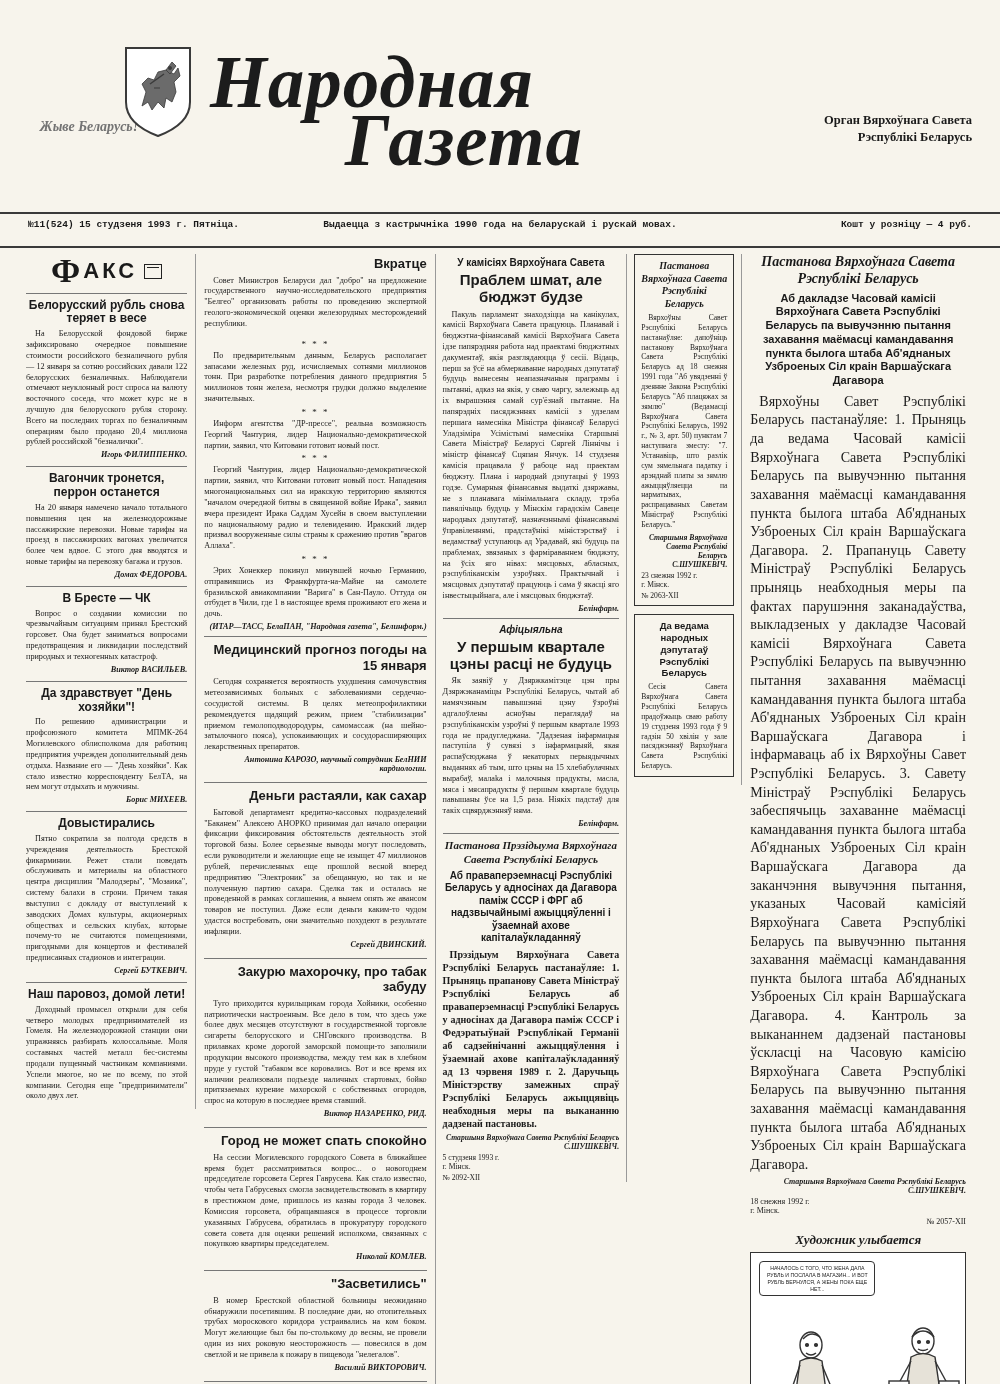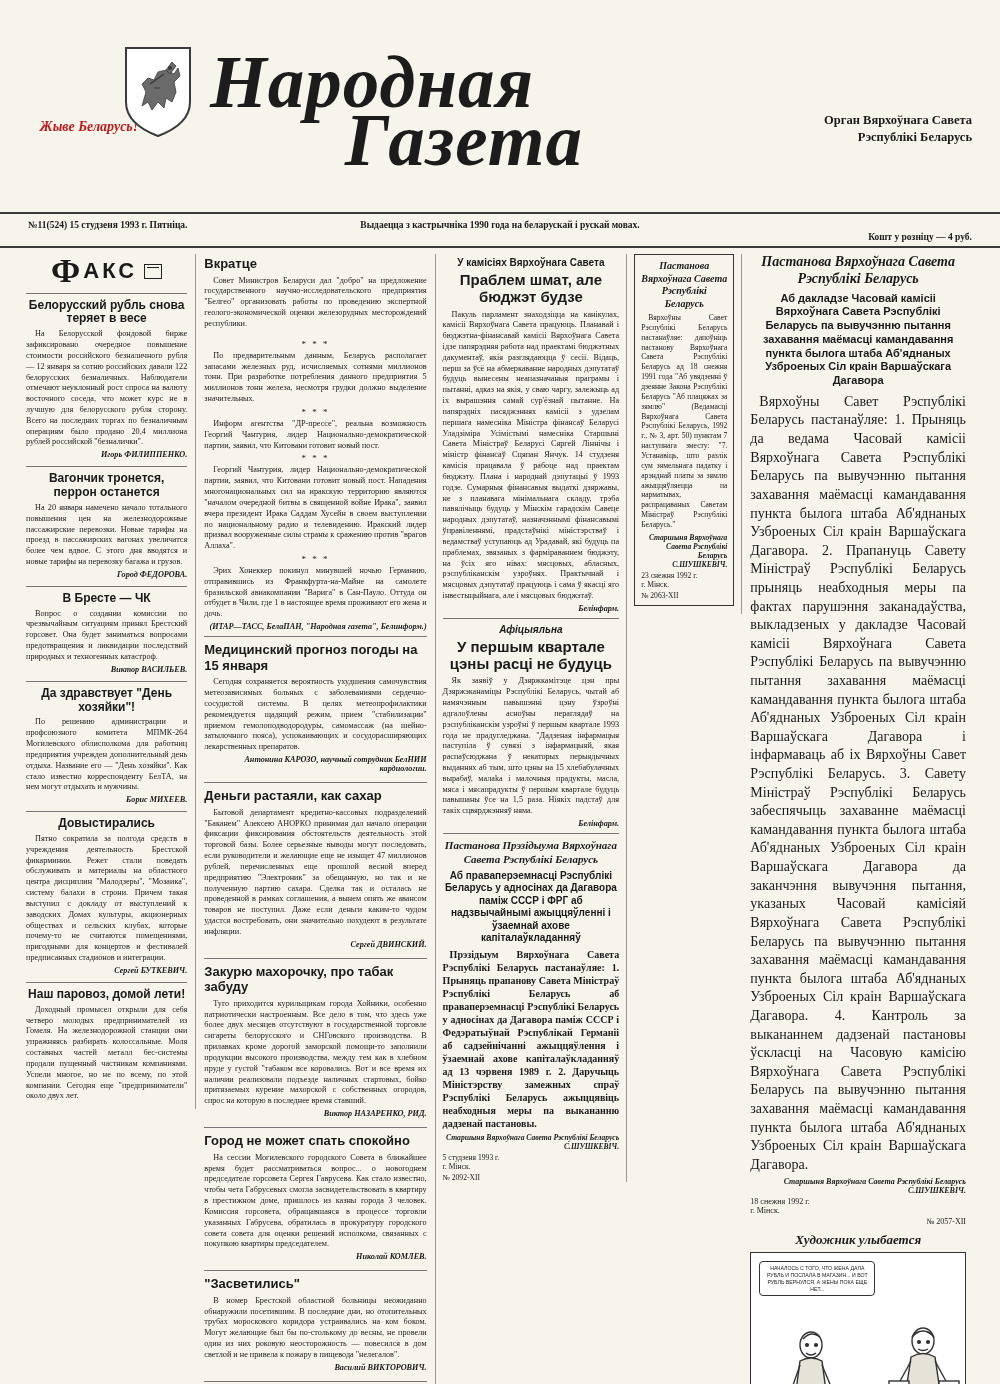--- a/index.html
+++ b/index.html
@@ -33,21 +33,21 @@
   .zhyve {
     position: absolute;
     left: 34px;
     top: 118px;
     width: 110px;
     font-family: "Liberation Serif", serif;
     font-weight: bold;
     font-size: 14px;
     font-style: italic;
     line-height: 1.25;
-    color: #b91c1c;
+    color: #737373;
     text-align: center;
   }
   .pahonia {
     position: absolute;
     left: 120px;
     top: 44px;
     width: 76px;
     height: 94px;
   }
   .pahonia svg { display: block; }
@@ -89,29 +89,29 @@
     font-weight: bold;
     font-size: 12.5px;
     line-height: 1.35;
   }
 
   
   .infobar {
     position: relative;
     height: 24px;
     border-bottom: 2px solid #3a3a3a;
-    font-family: Liberation Serif, serif;
+    font-family: Liberation Mono, monospace;
     font-size: 9.5px;
     font-weight: bold;
     line-height: 22px;
     padding: 4px 28px;
   }
   .infobar .left { position: absolute; left: 28px; top: 0; }
   .infobar .center { position: absolute; left: 0; right: 0; top: 0; text-align: center; }
-  .infobar .right { position: absolute; right: 28px; top: 12px; }
+  .infobar .right { position: absolute; right: 28px; top: 0; }
 
   
   .content {
     position: relative;
     padding: 6px 26px 10px 26px;
     display: flex;
     gap: 0;
     align-items: flex-start;
   }
   .col { box-sizing: border-box; }
@@ -126,21 +126,21 @@
     font-weight: bold;
     text-align: center;
     margin: 3px 0 4px 0;
     line-height: 1.15;
   }
   .art { margin-bottom: 9px; }
   .art-title {
     font-family: "Liberation Sans", sans-serif;
     font-weight: bold;
     font-size: 13px;
-    text-align: left;
+    text-align: right;
     line-height: 1.2;
     margin: 2px 0 4px 0;
   }
   .art-body {
     font-family: "Liberation Serif", serif;
     font-size: 8.2px;
     line-height: 1.32;
     text-align: justify;
     text-indent: 9px;
     hyphens: auto;
@@ -362,21 +362,21 @@
         <div class="art-body">На Белорусской фондовой бирже зафиксировано очередное повышение стоимости российского безналичного рубля — 12 января за сотню российских давали 122 белорусских безналичных.
 Наблюдатели отмечают неуклонный рост спроса на валюту восточного соседа, что может курс не в лучшую для белорусского рубля сторону. Всего на последних торгах по безналичным операциям было продано 20,4 миллиона рублей российской "безналички".</div>
         <div class="byline">Игорь ФИЛИППЕНКО.</div>
       </div>
       <div class="rule"></div>
 
       <div class="c1-item">
         <div class="c1-title">Вагончик тронется, перрон останется</div>
         <div class="art-body">На 20 января намечено начало тотального повышения цен на железнодорожные пассажирские перевозки. Новые тарифы на проезд в пассажирских вагонах увеличатся более чем вдвое.
 С этого дня вводятся и новые тарифы на перевозку багажа и грузов.</div>
-        <div class="byline">Город ФЕДОРОВА.</div>
+        <div class="byline">Домах ФЕДОРОВА.</div>
       </div>
       <div class="rule"></div>
 
       <div class="c1-item">
         <div class="c1-title">В Бресте — ЧК</div>
         <div class="art-body">Вопрос о создании комиссии по чрезвычайным ситуациям принял Брестский горсовет.
 Она будет заниматься вопросами предотвращения и ликвидации последствий природных и техногенных катастроф.</div>
         <div class="byline">Виктор ВАСИЛЬЕВ.</div>
       </div>
       <div class="rule"></div>
@@ -503,20 +503,24 @@
         <div class="box-title">Пастанова Вярхоўнага Савета Рэспублікі Беларусь</div>
         <div class="box-body">Вярхоўны Савет Рэспублікі Беларусь пастанаўляе:
 дапоўніць пастанову Вярхоўнага Савета Рэспублікі Беларусь ад 18 снежня 1991 года "Аб увядзенні ў дзеянне Закона Рэспублікі Беларусь "Аб плацяжах за зямлю" (Ведамасці Вярхоўнага Савета Рэспублікі Беларусь, 1992 г., № 3, арт. 50) пунктам 7 наступнага зместу:
 "7. Устанавіць, што разлік сум зямельнага падатку і арэнднай платы за зямлю ажыццяўляецца па нарматывах, распрацаваных Саветам Міністраў Рэспублікі Беларусь."</div>
         <div class="sign">Старшыня Вярхоўнага Савета Рэспублікі Беларусь С.ШУШКЕВІЧ.</div>
         <div class="docnum" style="white-space:pre-line;">23 снежня 1992 г.
 г. Мінск.</div>
         <div class="docnum">№ 2063-XII</div>
       </div>
 
+      <div class="box">
+        <div class="box-title2">Да ведама народных дэпутатаў Рэспублікі Беларусь</div>
+        <div class="box-body">Сесія Савета Вярхоўнага Савета Рэспублікі Беларусь прадоўжыць сваю работу 19 студзеня 1993 года ў 9 гадзін 50 хвілін у зале пасяджэнняў Вярхоўнага Савета Рэспублікі Беларусь.</div>
+      </div>
     </div>
 
     <div class="col col-4">
       <div class="decree-hdr">Пастанова Вярхоўнага Савета Рэспублікі Беларусь</div>
       <div class="decree-sub">Аб дакладзе Часовай камісіі Вярхоўнага Савета Рэспублікі Беларусь па вывучэнню пытання захавання маёмасці камандавання пункта былога штаба Аб'яднаных Узброеных Сіл краін Варшаўскага Дагавора</div>
       <div class="decree-body">Вярхоўны Савет Рэспублікі Беларусь пастанаўляе:
 1. Прыняць да ведама Часовай камісіі Вярхоўнага Савета Рэспублікі Беларусь па вывучэнню пытання захавання маёмасці камандавання пункта былога штаба Аб'яднаных Узброеных Сіл краін Варшаўскага Дагавора.
 2. Прапануць Савету Міністраў Рэспублікі Беларусь прыняць неабходныя меры па фактах парушэння заканадаўства, выкладзеных у дакладзе Часовай камісіі Вярхоўнага Савета Рэспублікі Беларусь па вывучэнню пытання захавання маёмасці камандавання пункта былога штаба Аб'яднаных Узброеных Сіл краін Варшаўскага Дагавора і інфармаваць аб іх Вярхоўны Савет Рэспублікі Беларусь.
 3. Савету Міністраў Рэспублікі Беларусь забеспячыць захаванне маёмасці камандавання пункта былога штаба Аб'яднаных Узброеных Сіл краін Варшаўскага Дагавора да заканчэння вывучэння пытання, указаных Часовай камісіяй Вярхоўнага Савета Рэспублікі Беларусь па вывучэнню пытання захавання маёмасці камандавання пункта былога штаба Аб'яднаных Узброеных Сіл краін Варшаўскага Дагавора.
 4. Кантроль за выкананнем дадзенай пастановы ўскласці на Часовую камісію Вярхоўнага Савета Рэспублікі Беларусь па вывучэнню пытання захавання маёмасці камандавання пункта былога штаба Аб'яднаных Узброеных Сіл краін Варшаўскага Дагавора.</div>

